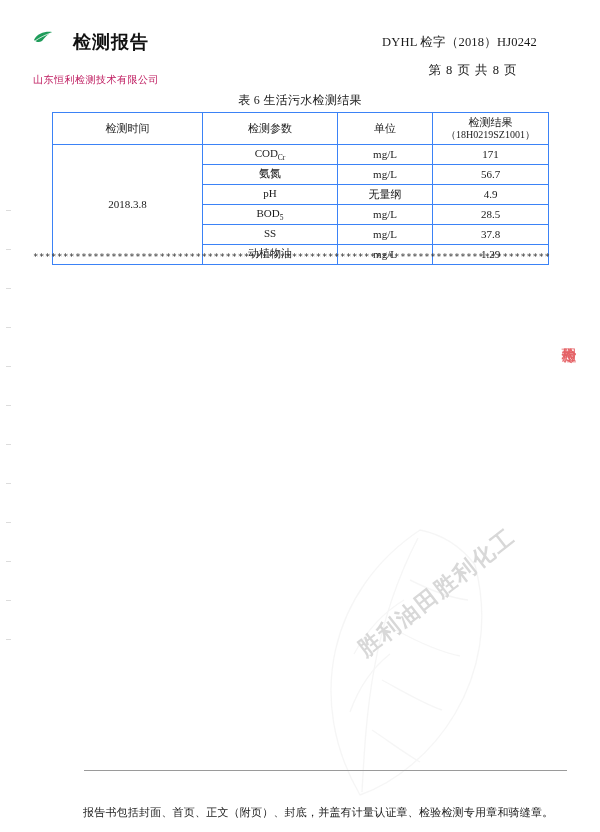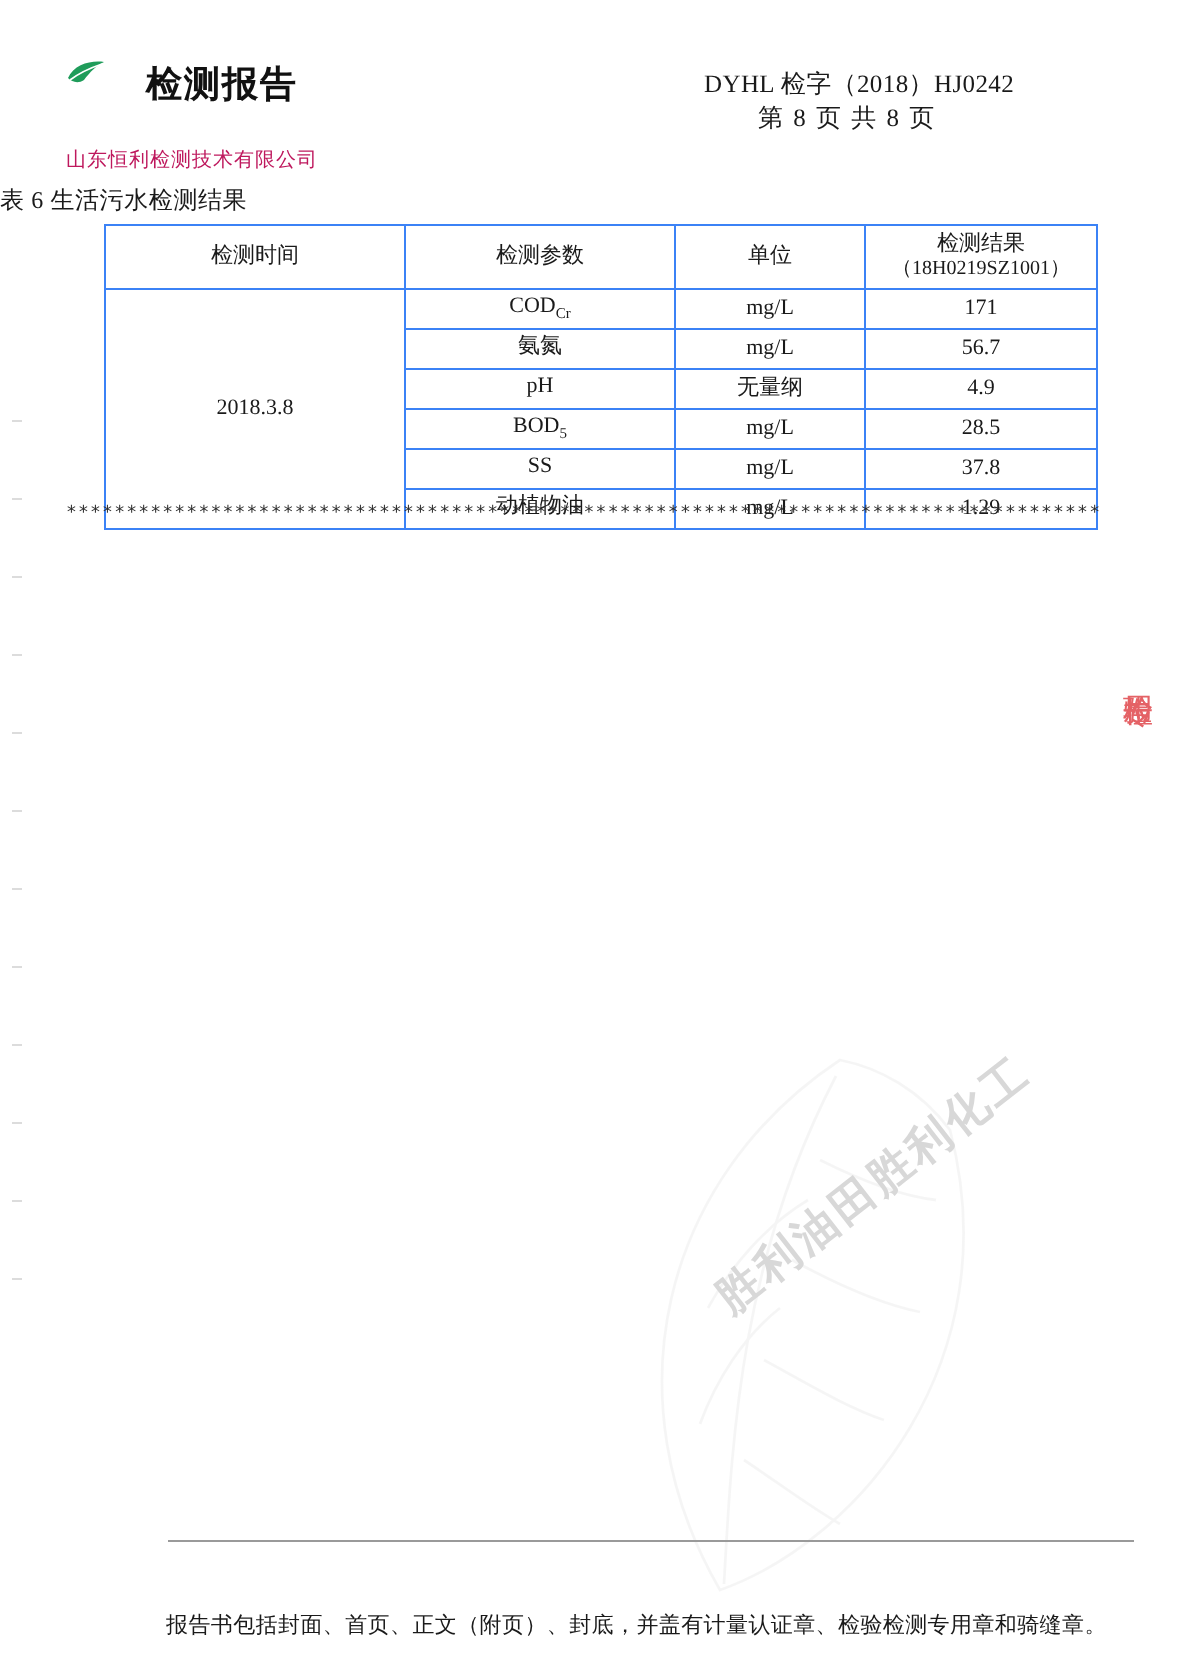--- a/index.html
+++ b/index.html
@@ -57,41 +57,43 @@
     margin-top: 19px;
     font-size: 10px;
     letter-spacing: 0.5px;
     color: #be185d;
     font-family: "DejaVu Sans", "Liberation Sans", sans-serif;
   }
   .doc-meta {
     position: absolute;
     right: 0;
     top: 4px;
-    text-align: left;
+    text-align: center;
     width: 215px;
   }
   .doc-no {
     font-size: 12.5px;
     letter-spacing: 0.2px;
     white-space: nowrap;
   }
   .page-no {
+    margin-top: 11px;
     font-size: 12.5px;
     letter-spacing: 1px;
     padding-left: 27px;
     white-space: nowrap;
   }
 
   
   .table-caption {
     position: absolute;
     top: 92px;
     left: 0;
     right: 0;
+    text-align: center;
     font-size: 12px;
     letter-spacing: 0.3px;
   }
   table.result {
     position: absolute;
     top: 112px;
     left: 52px;
     width: 496px;
     border-collapse: collapse;
     font-size: 11px;

